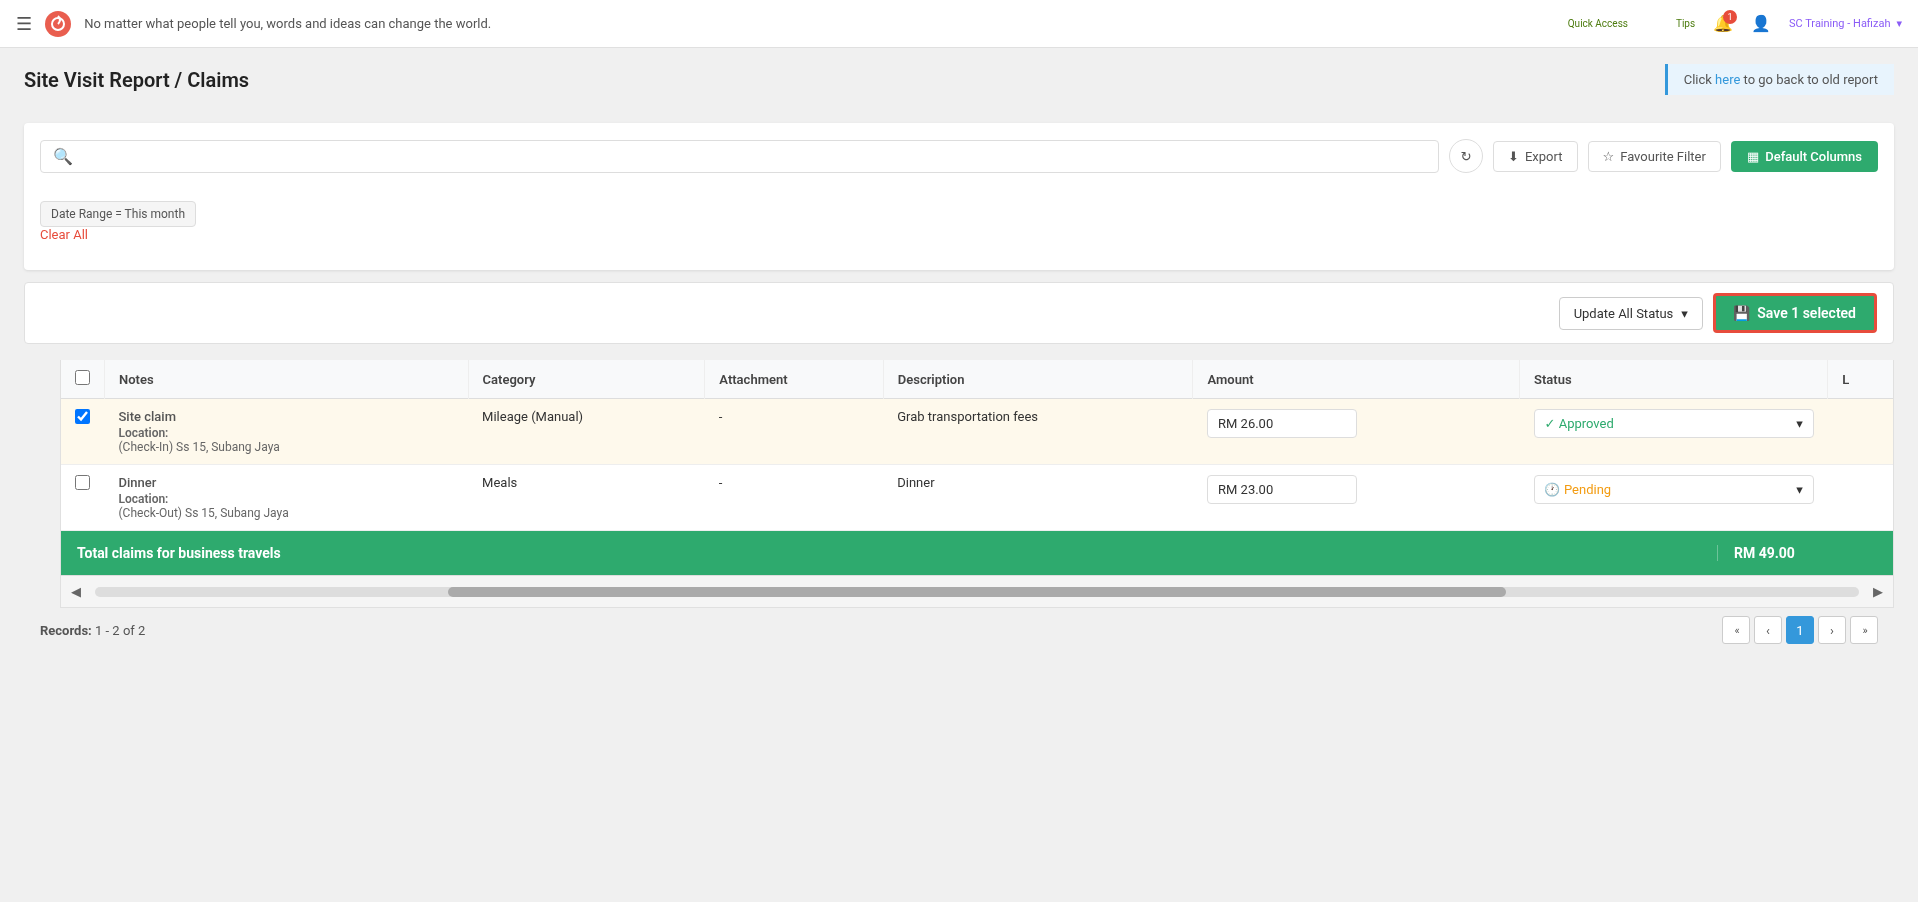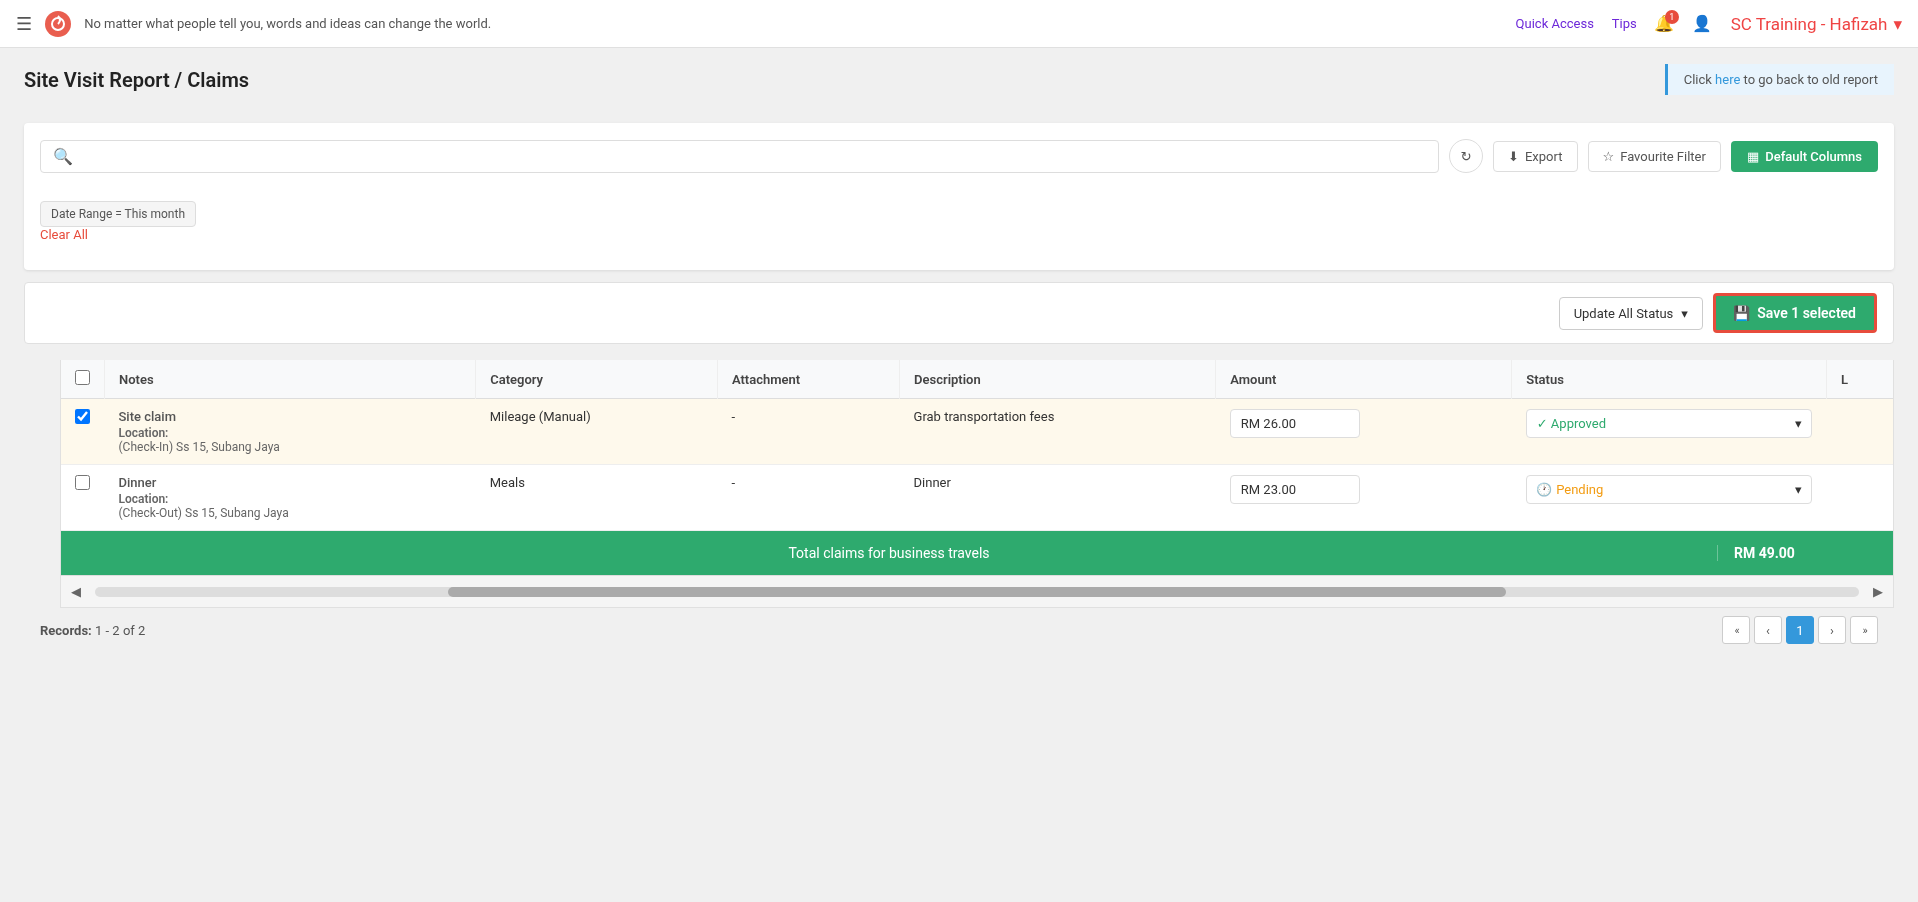--- a/index.html
+++ b/index.html
@@ -8,22 +8,22 @@
     
     .navbar {
       display: flex; align-items: center; background: #fff;
       height: 48px; padding: 0 16px; border-bottom: 1px solid #e0e0e0;
       position: relative; z-index: 10;
     }
     .navbar-left { display: flex; align-items: center; gap: 12px; flex: 1; }
     .navbar-logo { width: 28px; height: 28px; }
     .navbar-tagline { font-size: 13px; color: #555; }
     .navbar-right { display: flex; align-items: center; gap: 18px; }
-    .navbar-link { font-size: 13px; color: #6d28d9; cursor: pointer; }
-    .navbar-user { display: flex; align-items: center; gap: 6px; font-size: 17px; color: #ef4444; cursor: pointer; }
+    .navbar-link { font-size: 10px; color: #4d7c0f; cursor: pointer; margin-left: 30px; }
+    .navbar-user { display: flex; align-items: center; gap: 6px; font-size: 11px; color: #8b5cf6; cursor: pointer; }
     .navbar-icon { font-size: 16px; cursor: pointer; color: #555; }
     .bell-icon { position: relative; }
     .bell-badge { position: absolute; top: -4px; right: -4px; background: #e74c3c; color: #fff; border-radius: 50%; width: 14px; height: 14px; font-size: 9px; display: flex; align-items: center; justify-content: center; }
 
     
     .page-header {
       background: #f0f0f0; padding: 16px 24px; display: flex; align-items: center; justify-content: space-between;
     }
     .page-title { font-size: 20px; font-weight: 600; color: #222; }
     .back-link-box {
@@ -101,37 +101,37 @@
 
     .checkbox-cell { width: 40px; text-align: center; }
     input[type="checkbox"] { width: 15px; height: 15px; cursor: pointer; }
 
     .notes-main { font-weight: 500; color: #555; }
     .notes-location { font-size: 12px; color: #666; margin-top: 2px; }
     .notes-location strong { font-weight: 600; }
 
     .amount-field {
       border: 1px solid #ddd; border-radius: 4px; padding: 6px 10px;
-      font-size: 13px; color: #333; width: 130px; background: #fff;
+      font-size: 13px; color: #333; width: 150px; background: #fff;
     }
 
     .status-dropdown {
       display: flex; align-items: center; justify-content: space-between;
       border: 1px solid #ddd; border-radius: 4px; padding: 6px 10px;
       font-size: 13px; cursor: pointer; min-width: 140px; background: #fff;
     }
     .status-approved { color: #2eaa6e; }
     .status-pending { color: #f39c12; }
 
     
     .total-row {
       background: #2eaa6e; color: #fff; display: flex; align-items: center;
       padding: 14px 16px; font-size: 14px;
     }
-    .total-label { flex: 1; text-align: center; font-weight: 400; padding-right: 16px; }
+    .total-label { flex: 1; text-align: left; font-weight: 700; padding-right: 16px; }
     .total-value { font-weight: 700; min-width: 160px; padding-left: 16px; border-left: 1px solid rgba(255,255,255,0.3); }
 
     
     .scroll-bar-row {
       display: flex; align-items: center; padding: 4px 0; background: #f5f5f5;
       border-top: 1px solid #ddd;
     }
     .scroll-arrow { padding: 4px 10px; cursor: pointer; color: #666; }
     .scroll-track { flex: 1; height: 10px; background: #ddd; border-radius: 5px; margin: 0 4px; position: relative; }
     .scroll-thumb { height: 10px; background: #aaa; border-radius: 5px; width: 60%; margin-left: 20%; }

